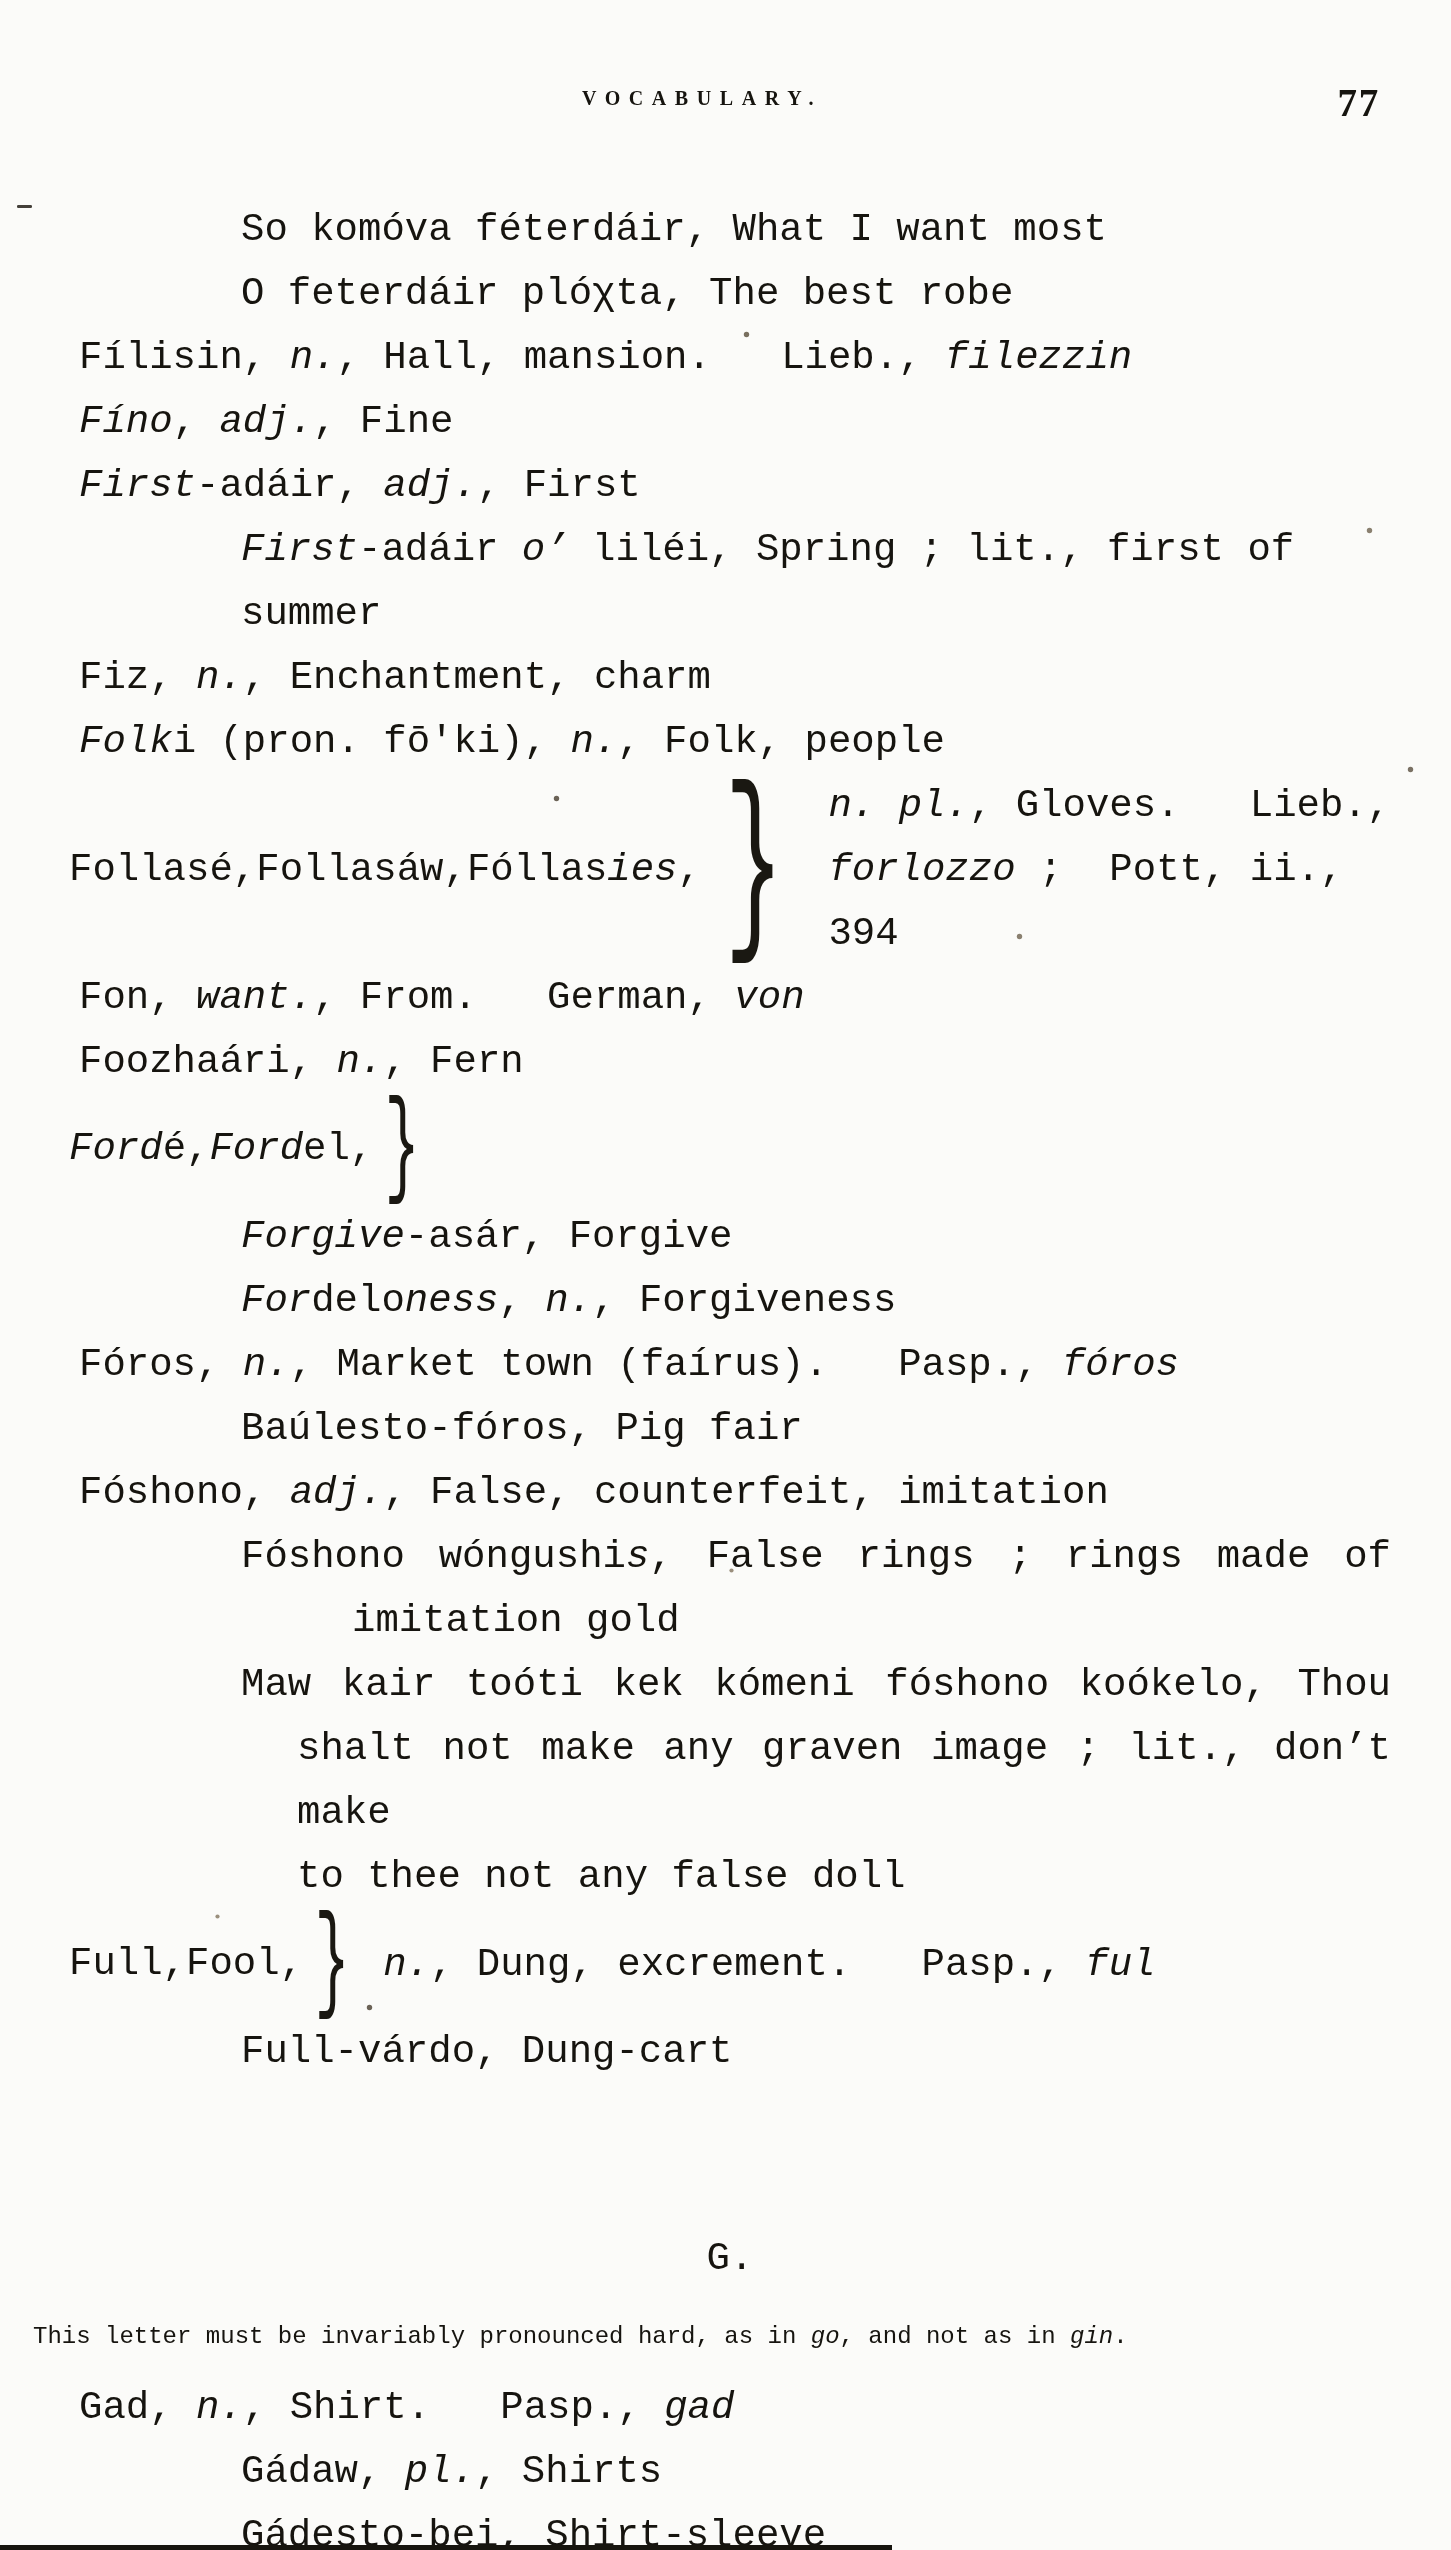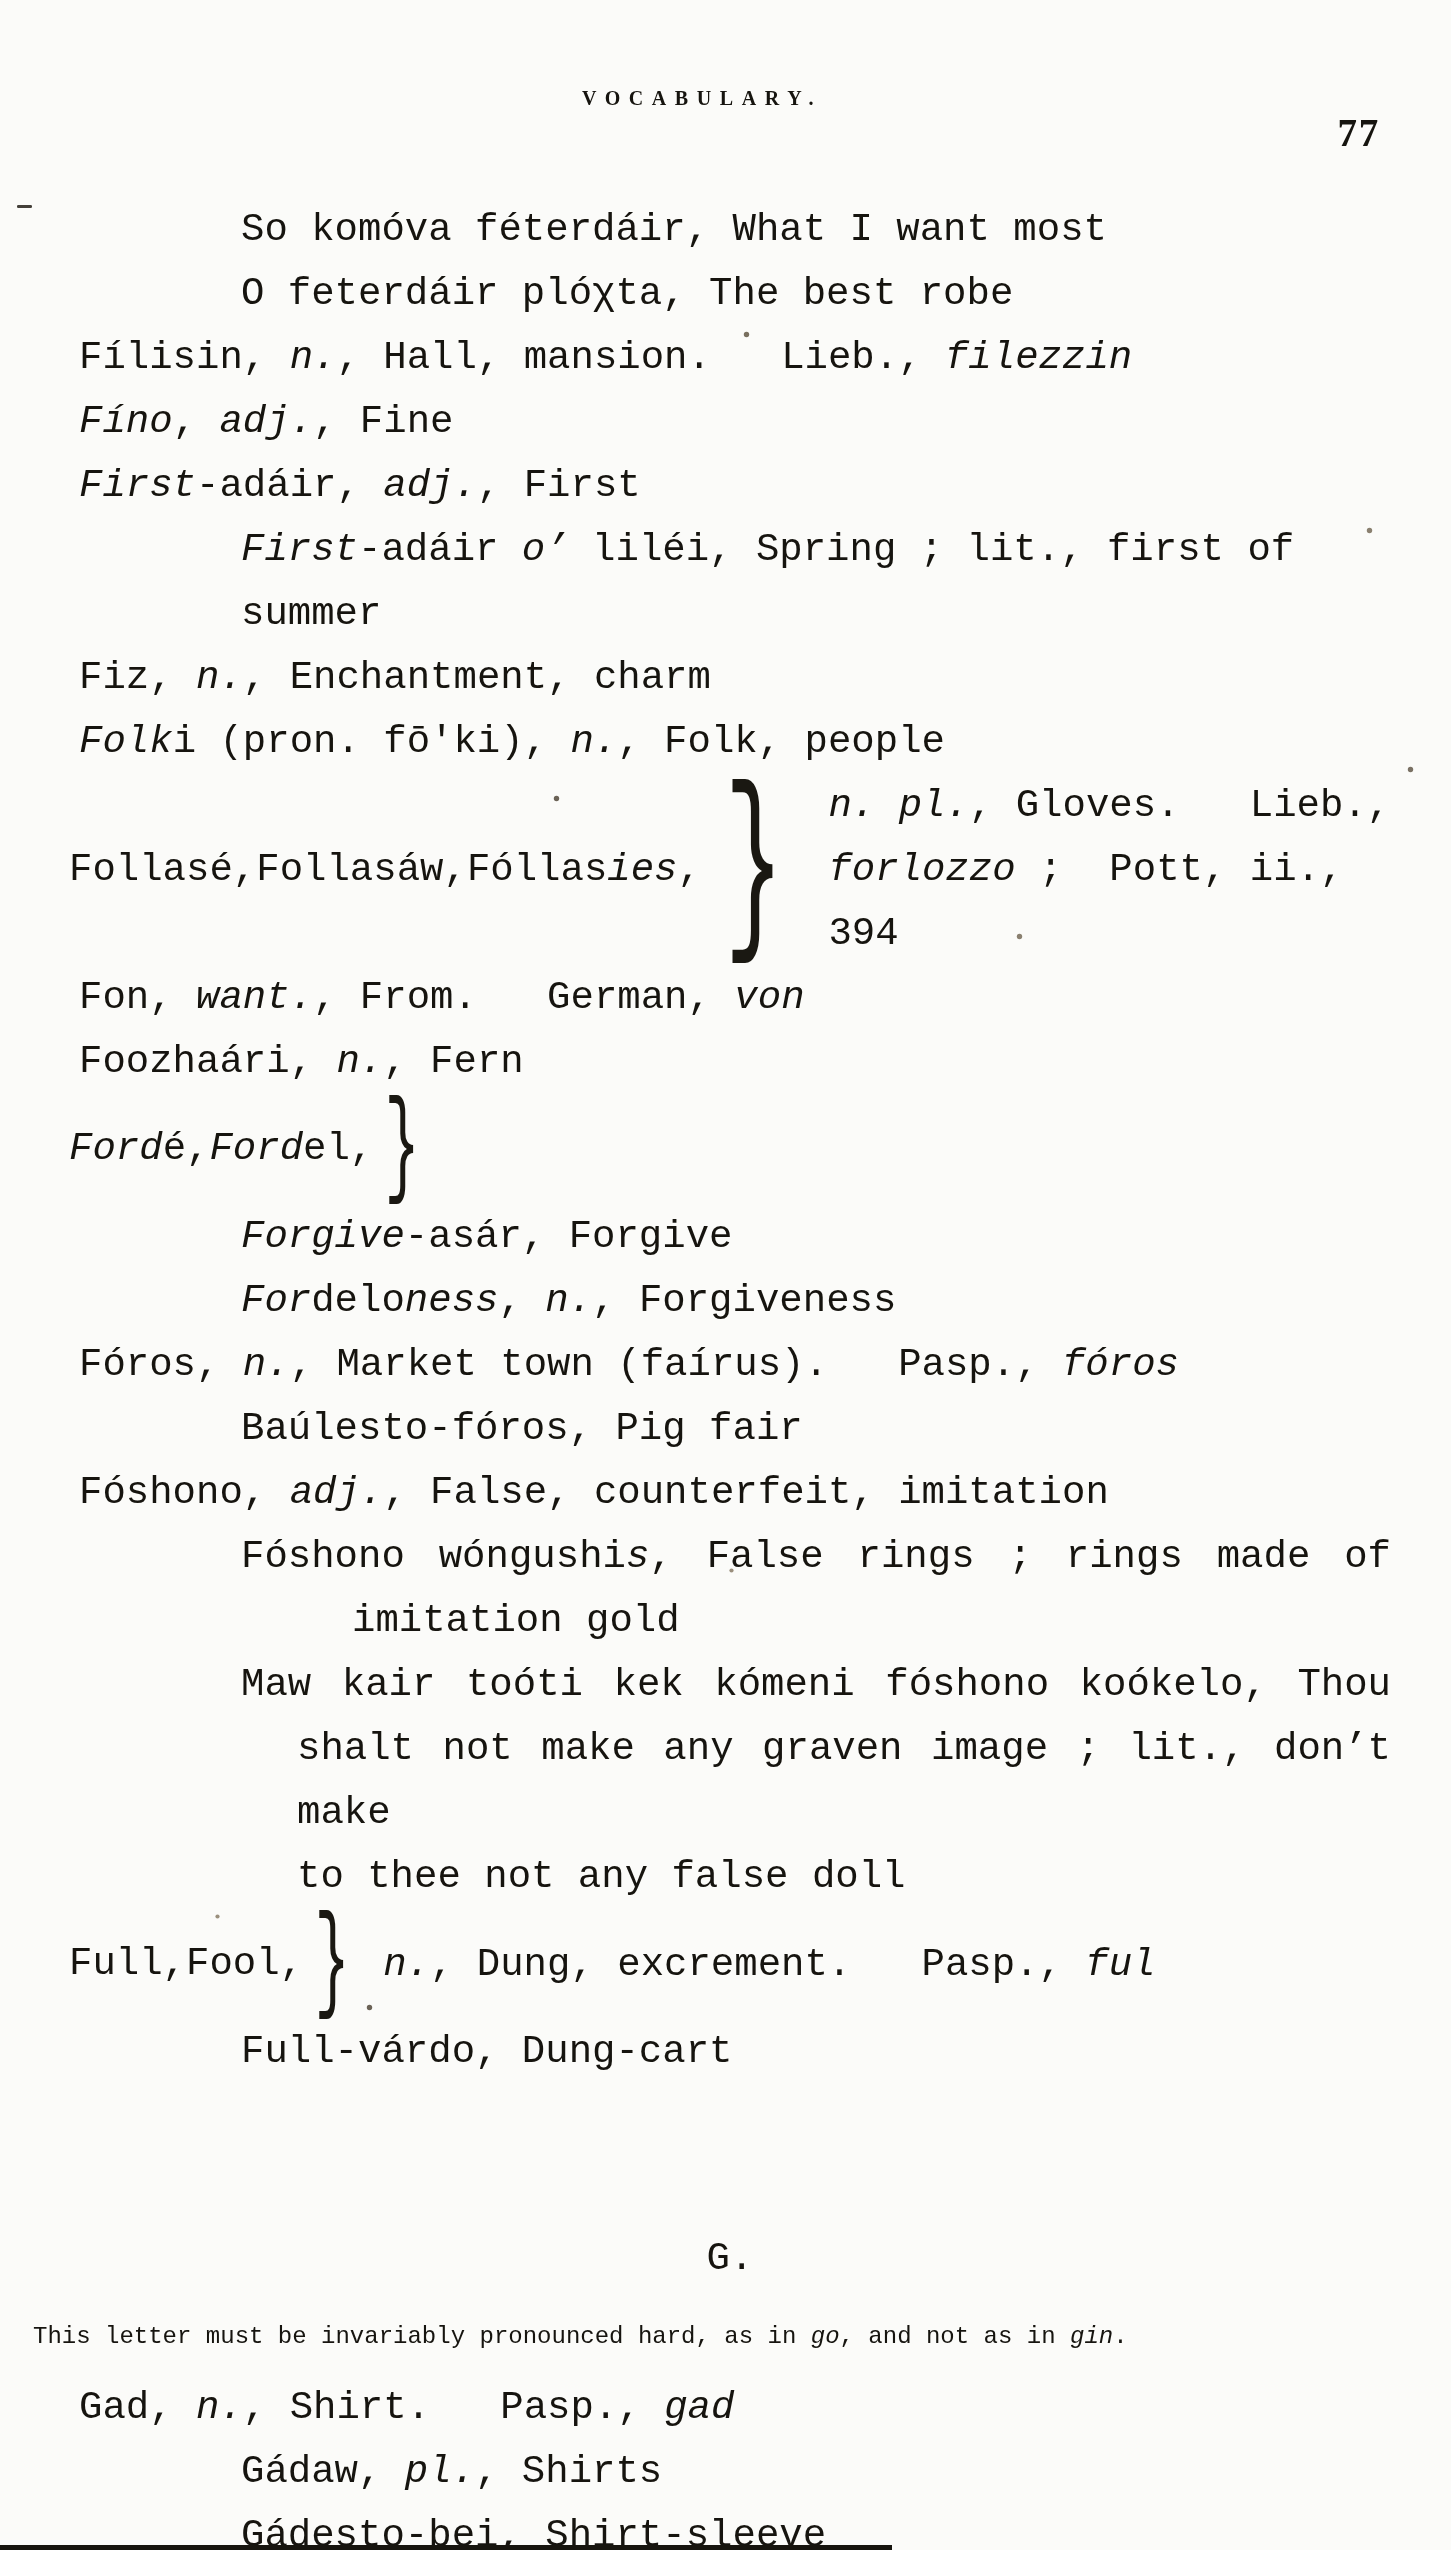--- a/index.html
+++ b/index.html
@@ -11,21 +11,21 @@
     font-family: "Liberation Serif", "DejaVu Serif", serif;
     color: #16140f;
   }
   .page-header { position: relative; margin-top: 87px; height: 44px; text-align: center; }
   .header-title {
     display: inline-block; font-size: 20px; font-weight: 700;
     letter-spacing: 8.6px; transform: translateX(-28px); margin-left: 8px;
   }
   .page-number {
     position: absolute; right: 72px; top: -7.4px;
-    font-size: 39px; font-weight: 700; letter-spacing: 1.8px; margin-top: 30px;
+    font-size: 39px; font-weight: 700; letter-spacing: 1.8px;
   }
   .body { padding: 67px 61px 0 69px; font-size: 39px; line-height: 64px; font-family: Liberation Mono, monospace; }
   .line { margin: 0; }
   .indent-0 { margin-left: 10px; }
   .indent-1 { margin-left: 172px; }
   .indent-2 { margin-left: 228px; }
   .indent-3 { margin-left: 283px; }
   .justify { text-align: justify; text-align-last: justify; }
   .it { font-style: italic; }
   .brace-group { display: flex; align-items: center; }

